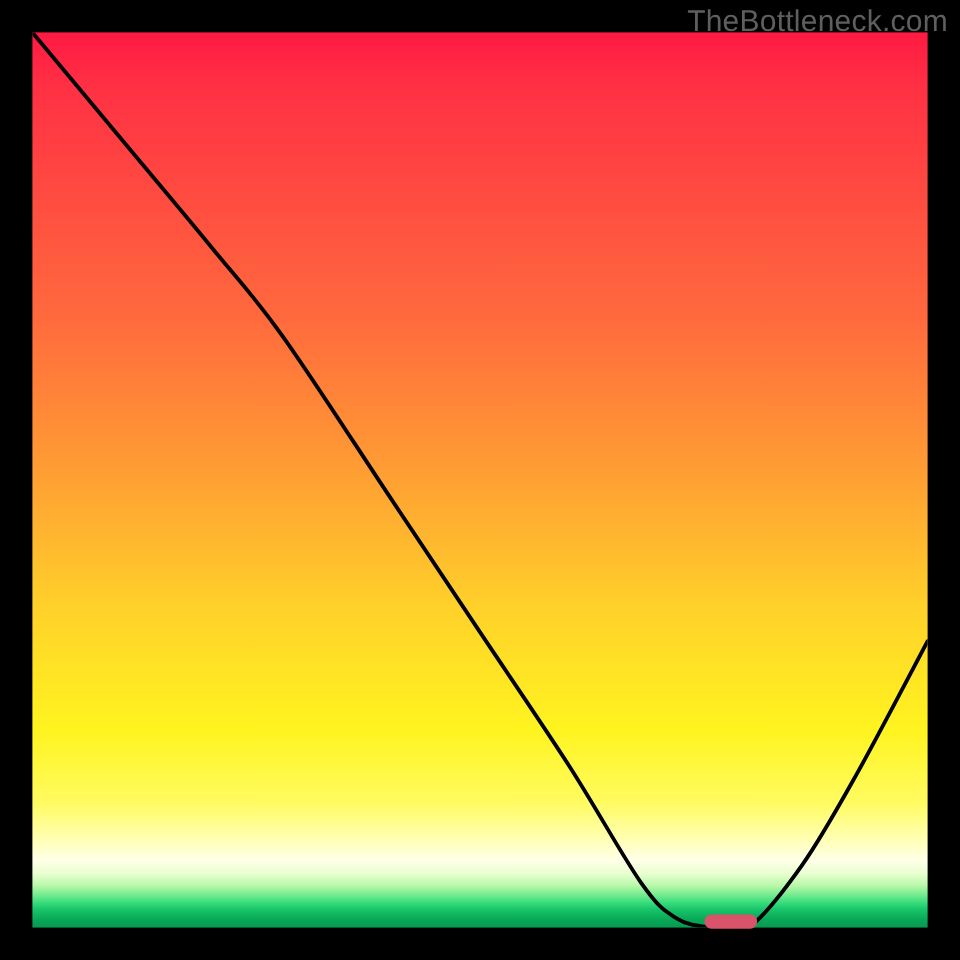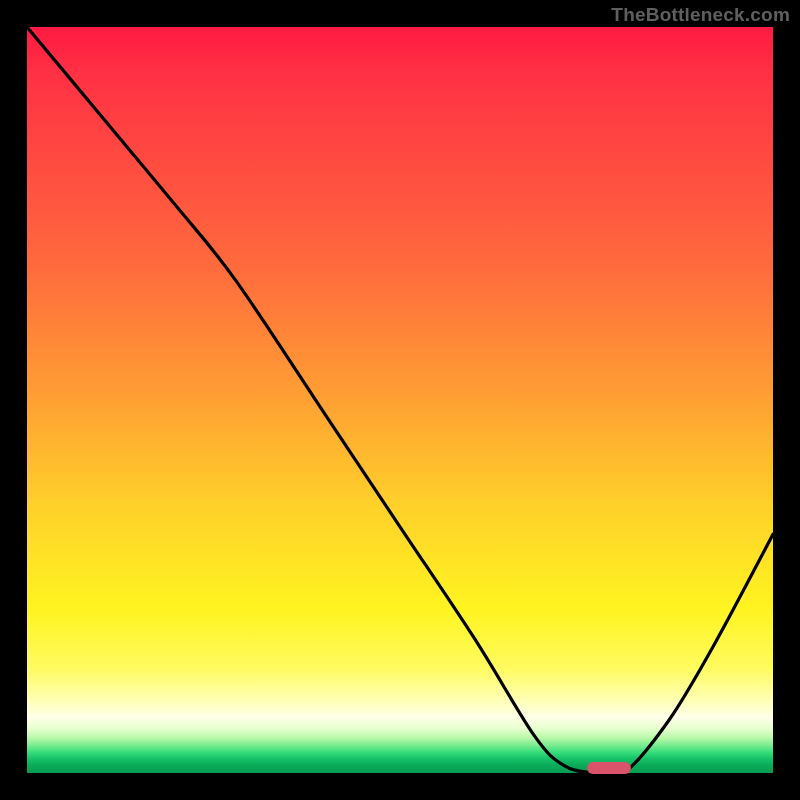--- a/index.html
+++ b/index.html
@@ -55,22 +55,22 @@
   .marker {
     position: absolute;
     background: #d9536a;
     border-radius: 999px;
   }
   .watermark {
     position: absolute;
     top: 4px;
     right: 10px;
     font-family: Arial, Helvetica, sans-serif;
-    font-size: 19px;
-    font-weight: 700;
+    font-size: 25px;
+    font-weight: 400;
     color: #5f5f5f;
     letter-spacing: 0.2px;
   }
 </style>
 </head>
 <body>
 
 <div class="frame">
   <div class="plot"></div>
 

